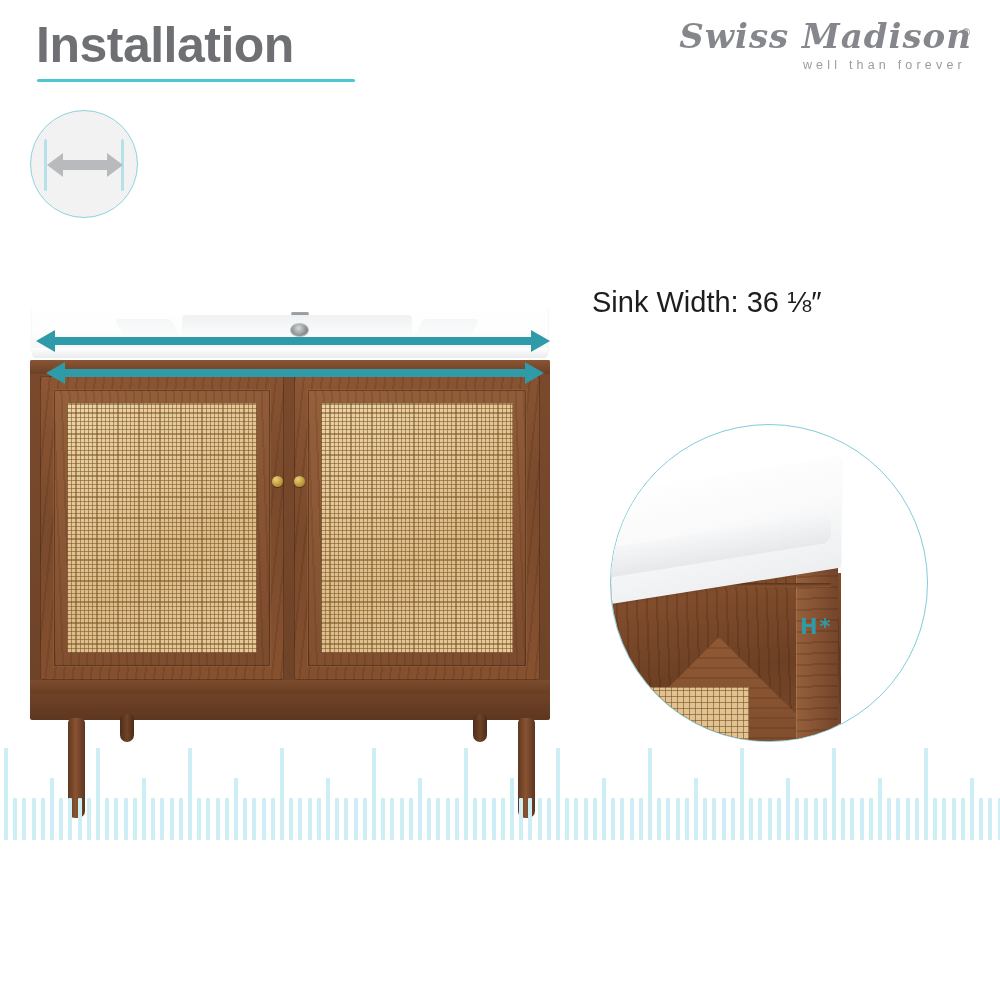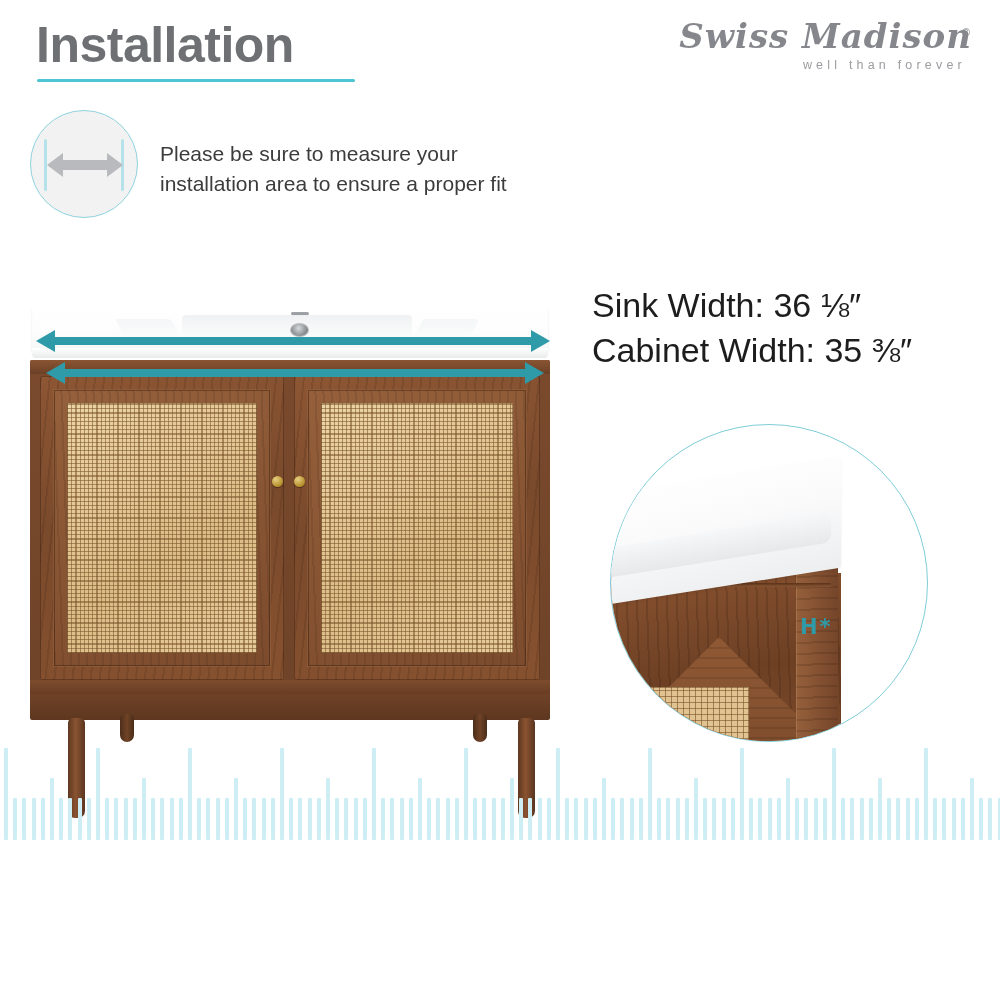--- a/index.html
+++ b/index.html
@@ -58,21 +58,21 @@
   .note-icon .bar.r{right:13px;}
   .note-icon svg{position:absolute;left:16px;top:38px;}
   .note-text{
     position:absolute;left:160px;top:139px;width:400px;
     font-size:21px;line-height:1.42;color:#3c3c3c;
   }
 
   
   .dims{
     position:absolute;left:592px;top:283px;
-    font-size:34px;line-height:1.32;color:#1d1d1d;white-space:nowrap;
+    font-size:29px;line-height:1.32;color:#1d1d1d;white-space:nowrap;
   }
 
   
   .vanity{position:absolute;left:20px;top:290px;width:548px;height:520px;}
 
   
   .sink-top{
     position:absolute;left:12px;top:16px;width:516px;height:48px;
     background:linear-gradient(180deg,#ffffff 0%,#fdfdfd 55%,#f3f4f5 100%);
     border-radius:3px 3px 5px 5px;
@@ -272,25 +272,23 @@
     <div class="logo-tag">well than forever</div>
   </div>
 
   <div class="note-icon">
     <div class="bar l"></div>
     <div class="bar r"></div>
     <svg width="76" height="32" viewBox="0 0 76 32">
       <path d="M0 16 L16 4 L16 11 L60 11 L60 4 L76 16 L60 28 L60 21 L16 21 L16 28 Z" fill="#b9babd"></path>
     </svg>
   </div>
-  <div class="note-text">Please be sure to measure your installation area to ensure a proper fit</div>
 
   <div class="dims">
     <div>Sink Width: 36 ⅛″</div>
-    <div>Cabinet Width: 35 ⅜″</div>
   </div>
 
   <div class="vanity">
 
     <div class="sink-top">
       <div class="sink-basin"></div>
       <div class="sink-overflow"></div>
       <div class="sink-drain"></div>
     </div>
     <div class="sink-front-edge"></div>

